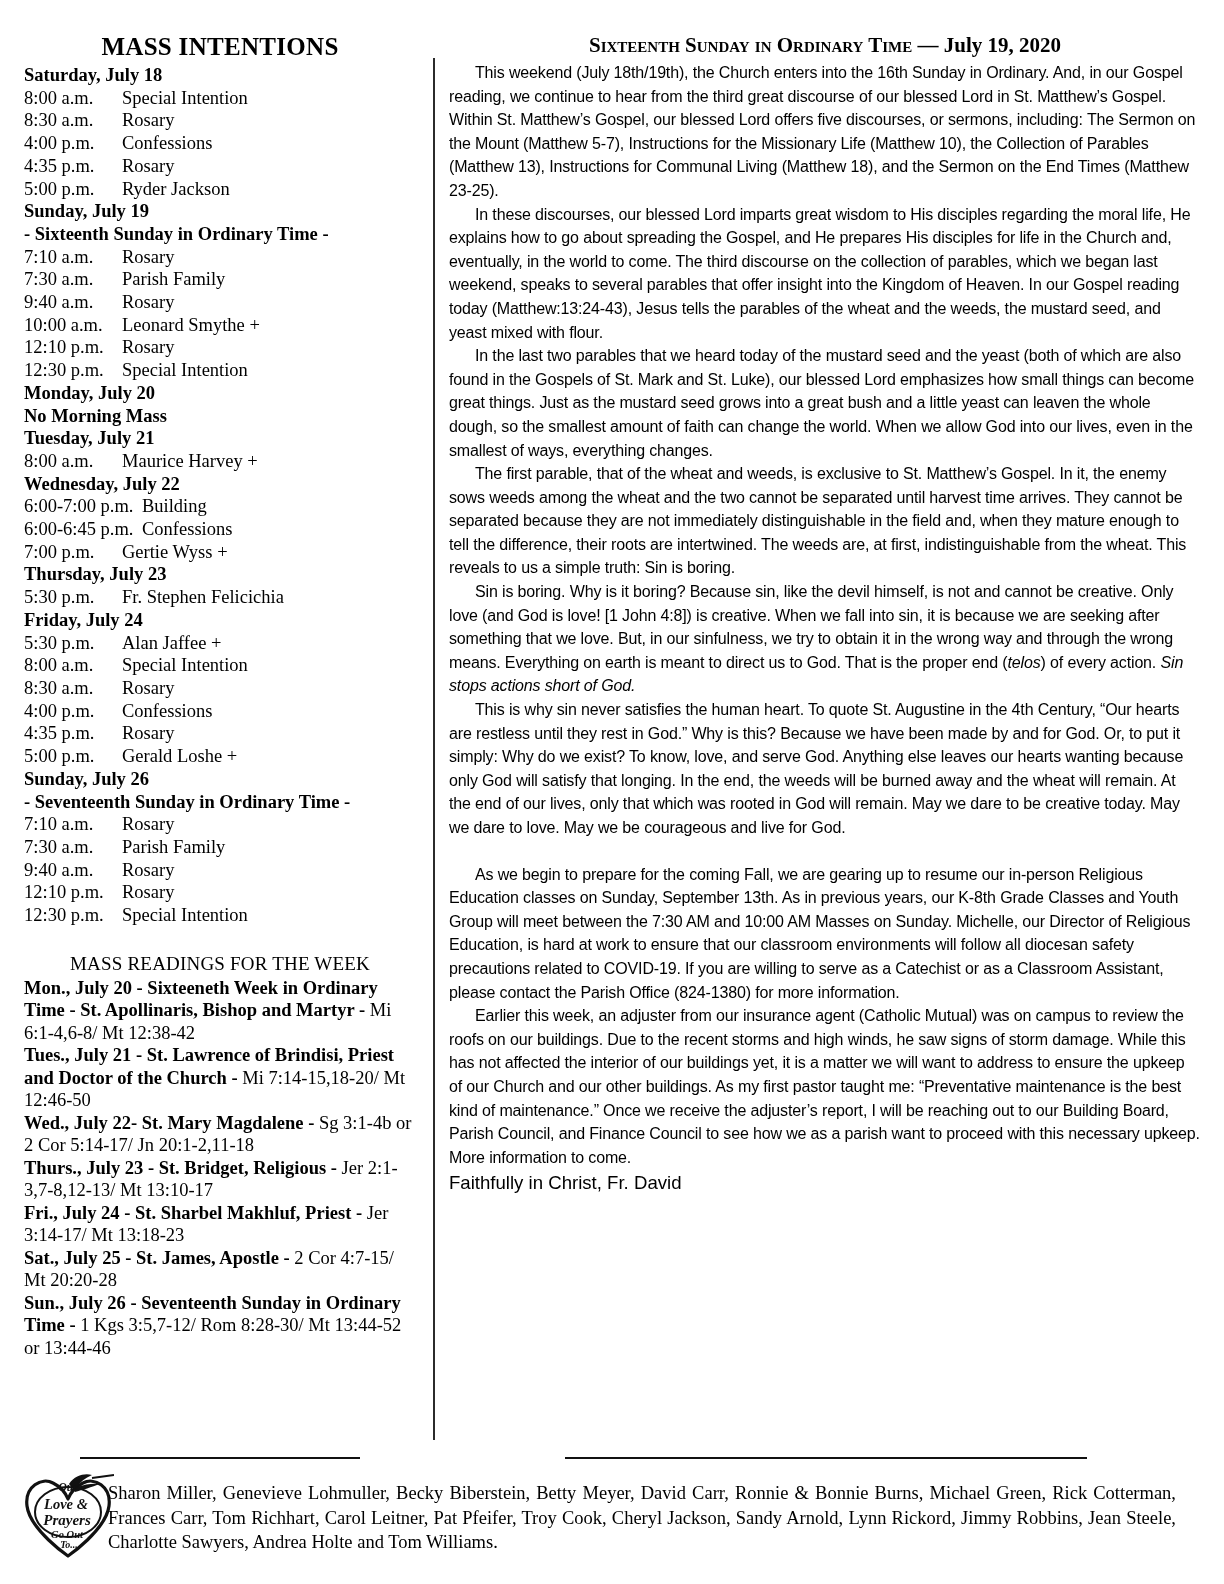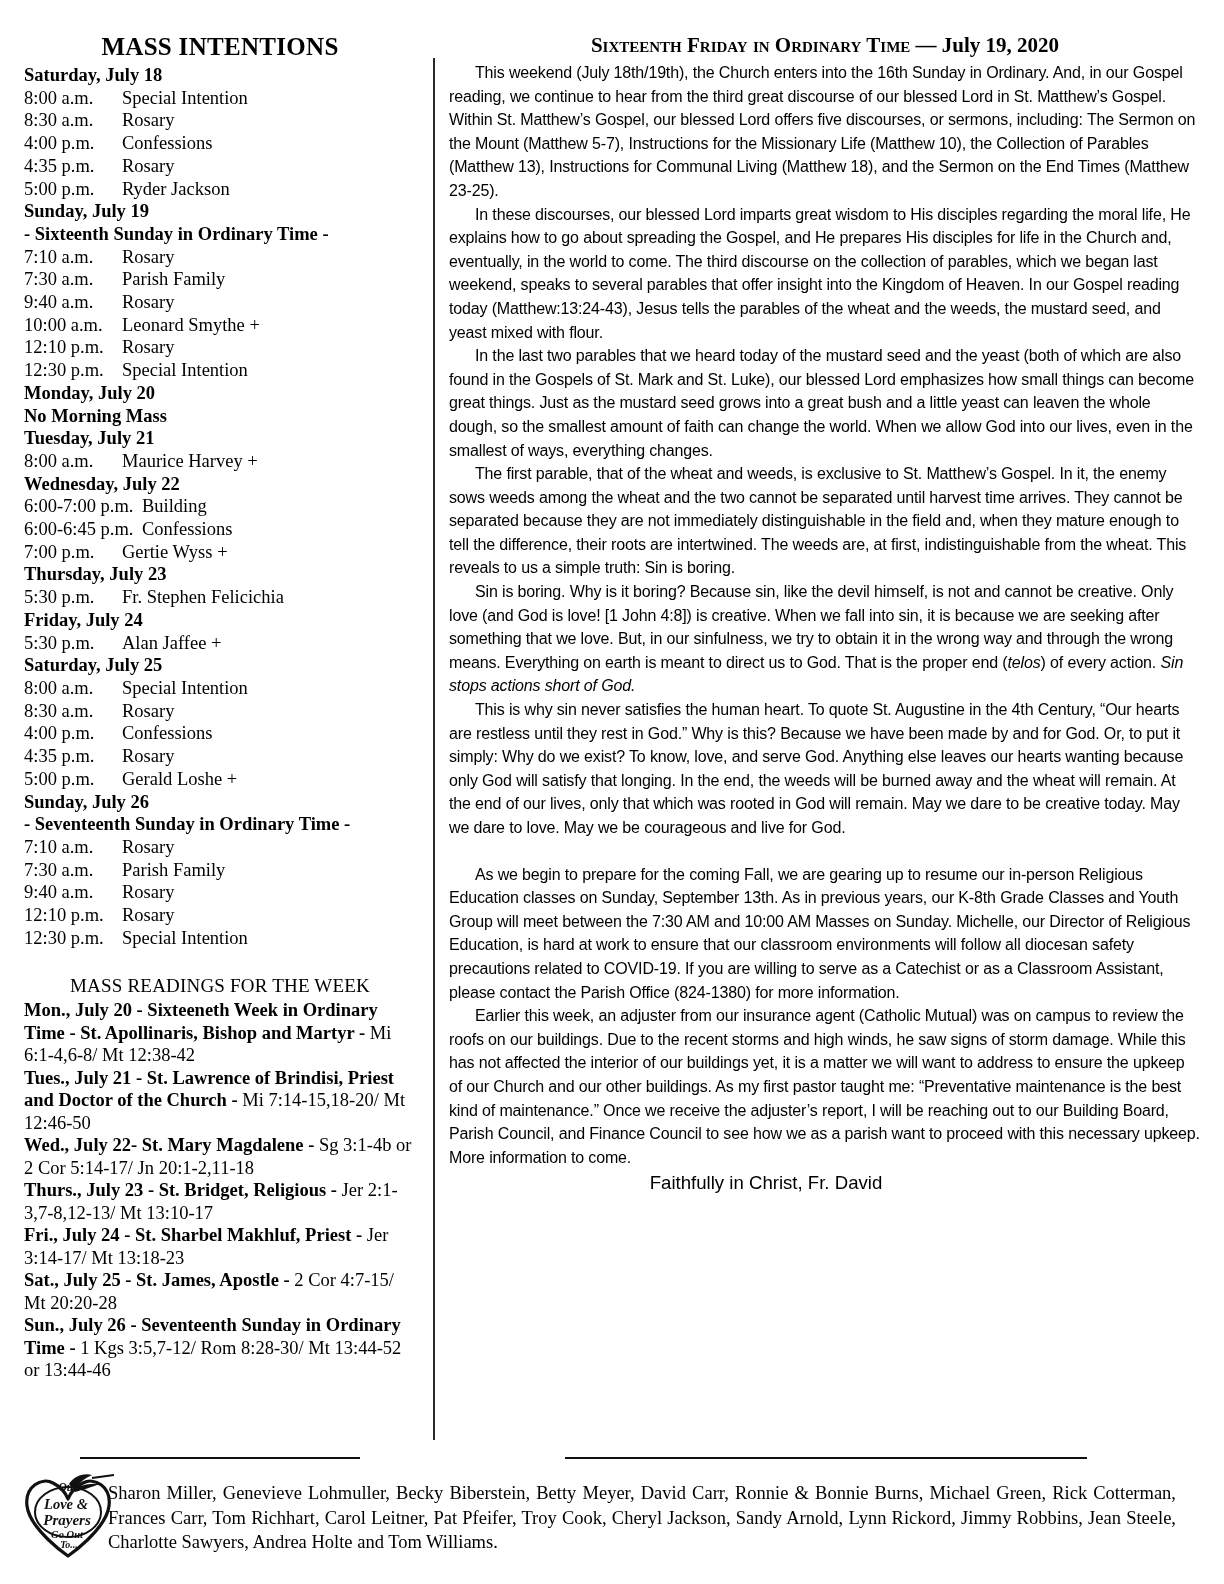--- a/index.html
+++ b/index.html
@@ -103,21 +103,21 @@
     text-indent: 26px;
     text-align: left;
     letter-spacing: -0.15px;
   }
   .body-p i { font-style: italic; }
   .spacer-p { height: 23px; }
   #signoff {
     font-family: "Liberation Sans", sans-serif;
     font-size: 18.6px;
     line-height: 23.6px;
-    text-align: center;
+    text-align: left;
     margin: 2px 0 0 0;
     padding-right: 118px;
   }
 
   
   #footer {
     position: absolute;
     left: 0;
     top: 1444px;
     width: 1224px;
@@ -179,21 +179,20 @@
         <div class="sched-line day">Tuesday, July 21</div>
         <div class="sched-line"><span class="t">8:00 a.m.</span><span>Maurice Harvey +</span></div>
         <div class="sched-line day">Wednesday, July 22</div>
         <div class="sched-line"><span class="t wide">6:00-7:00 p.m.</span><span>Building</span></div>
         <div class="sched-line"><span class="t wide">6:00-6:45 p.m.</span><span>Confessions</span></div>
         <div class="sched-line"><span class="t">7:00 p.m.</span><span>Gertie Wyss +</span></div>
         <div class="sched-line day">Thursday, July 23</div>
         <div class="sched-line"><span class="t">5:30 p.m.</span><span>Fr. Stephen Felicichia</span></div>
         <div class="sched-line day">Friday, July 24</div>
         <div class="sched-line"><span class="t">5:30 p.m.</span><span>Alan Jaffee +</span></div>
-        <div class="sched-line day">Saturday, July 25</div>
         <div class="sched-line"><span class="t">8:00 a.m.</span><span>Special Intention</span></div>
         <div class="sched-line"><span class="t">8:30 a.m.</span><span>Rosary</span></div>
         <div class="sched-line"><span class="t">4:00 p.m.</span><span>Confessions</span></div>
         <div class="sched-line"><span class="t">4:35 p.m.</span><span>Rosary</span></div>
         <div class="sched-line"><span class="t">5:00 p.m.</span><span>Gerald Loshe +</span></div>
         <div class="sched-line day">Sunday, July 26</div>
         <div class="sched-line day">- Seventeenth Sunday in Ordinary Time -</div>
         <div class="sched-line"><span class="t">7:10 a.m.</span><span>Rosary</span></div>
         <div class="sched-line"><span class="t">7:30 a.m.</span><span>Parish Family</span></div>
         <div class="sched-line"><span class="t">9:40 a.m.</span><span>Rosary</span></div>
@@ -214,21 +213,21 @@
         <p class="reading"><b>Sat., July 25 - St. James, Apostle -</b><span> 2 Cor 4:7-15/ Mt 20:20-28</span></p>
         <p class="reading"><b>Sun., July 26 - Seventeenth Sunday in Ordinary Time -</b><span> 1 Kgs 3:5,7-12/ Rom 8:28-30/ Mt 13:44-52 or 13:44-46</span></p>
       </div>
   </div>
 
   <div id="divider"></div>
 
   <div id="right-col">
 
     <div id="article-title">
-      <span>Sixteenth Friday in Ordinary Time</span><span class="date"> — July 19, 2020</span>
+      <span>Sixteenth Sunday in Ordinary Time</span><span class="date"> — July 19, 2020</span>
     </div>
 
     <p class="body-p">This weekend (July 18th/19th), the Church enters into the 16th Sunday in Ordinary. And, in our Gospel reading, we continue to hear from the third great discourse of our blessed Lord in St. Matthew’s Gospel. Within St. Matthew’s Gospel, our blessed Lord offers five discourses, or sermons, including: The Sermon on the Mount (Matthew 5-7), Instructions for the Missionary Life (Matthew 10), the Collection of Parables (Matthew 13), Instructions for Communal Living (Matthew 18), and the Sermon on the End Times (Matthew 23-25).</p>
     <p class="body-p">In these discourses, our blessed Lord imparts great wisdom to His disciples regarding the moral life, He explains how to go about spreading the Gospel, and He prepares His disciples for life in the Church and, eventually, in the world to come. The third discourse on the collection of parables, which we began last weekend, speaks to several parables that offer insight into the Kingdom of Heaven. In our Gospel reading today (Matthew:13:24-43), Jesus tells the parables of the wheat and the weeds, the mustard seed, and yeast mixed with flour.</p>
     <p class="body-p">In the last two parables that we heard today of the mustard seed and the yeast (both of which are also found in the Gospels of St. Mark and St. Luke), our blessed Lord emphasizes how small things can become great things. Just as the mustard seed grows into a great bush and a little yeast can leaven the whole dough, so the smallest amount of faith can change the world. When we allow God into our lives, even in the smallest of ways, everything changes.</p>
     <p class="body-p">The first parable, that of the wheat and weeds, is exclusive to St. Matthew’s Gospel. In it, the enemy sows weeds among the wheat and the two cannot be separated until harvest time arrives. They cannot be separated because they are not immediately distinguishable in the field and, when they mature enough to tell the difference, their roots are intertwined. The weeds are, at first, indistinguishable from the wheat. This reveals to us a simple truth: Sin is boring.</p>
 
     <p class="body-p"><span>Sin is boring. Why is it boring? Because sin, like the devil himself, is not and cannot be creative. Only love (and God is love! [1 John 4:8]) is creative. When we fall into sin, it is because we are seeking after something that we love. But, in our sinfulness, we try to obtain it in the wrong way and through the wrong means. Everything on earth is meant to direct us to God. That is the proper end (</span><i>telos</i><span>) of every action. </span><i>Sin stops actions short of God.</i></p>
 
     <p class="body-p">This is why sin never satisfies the human heart. To quote St. Augustine in the 4th Century, “Our hearts are restless until they rest in God.” Why is this? Because we have been made by and for God. Or, to put it simply: Why do we exist? To know, love, and serve God. Anything else leaves our hearts wanting because only God will satisfy that longing. In the end, the weeds will be burned away and the wheat will remain. At the end of our lives, only that which was rooted in God will remain. May we dare to be creative today. May we dare to love. May we be courageous and live for God.</p>

